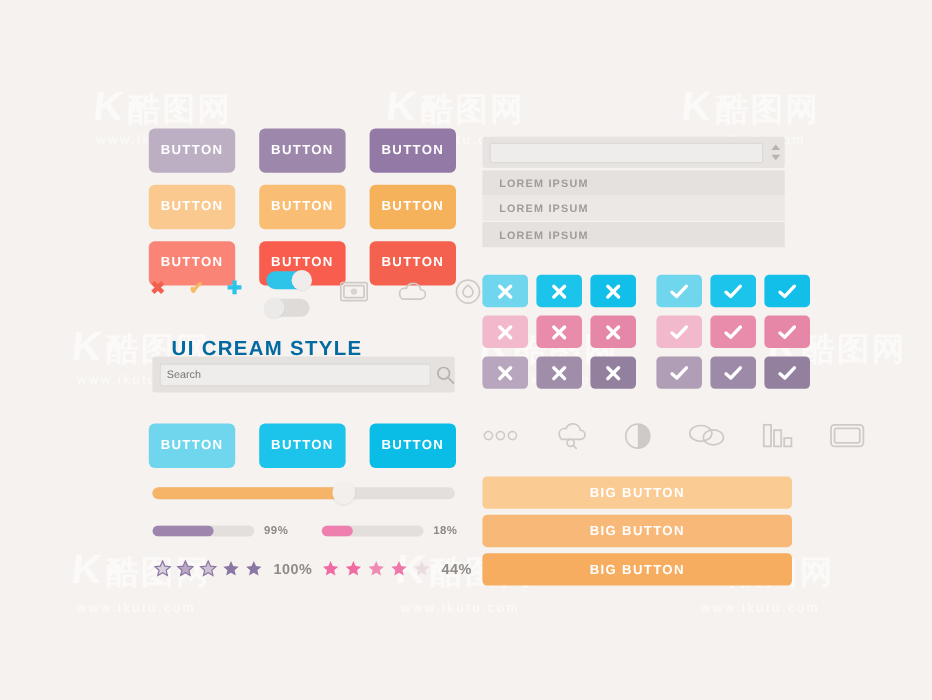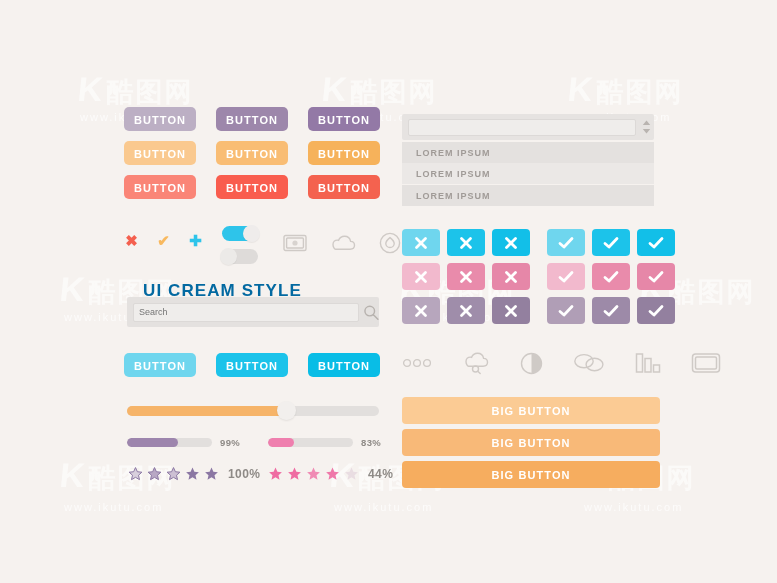--- a/index.html
+++ b/index.html
@@ -57,21 +57,21 @@
     border-radius: 5px;
     color: #ffffff;
     font-family: "Liberation Sans", sans-serif;
     font-size: 11px;
     font-weight: 700;
     letter-spacing: 1.1px;
     text-align: center;
     cursor: pointer;
     padding: 0;
   }
-  .btn-sm { width: 72px; height: 24px; line-height: 27px; }
+  .btn-sm { width: 72px; height: 37px; line-height: 27px; }
   .btn-slot { width: 92px; }
   .btn-slot:last-child { width: auto; }
 
   
   .mini-icons {
     position: absolute;
     left: 124px; top: 233px;
     display: flex;
     gap: 17px;
     align-items: center;
@@ -407,21 +407,21 @@
     <div class="prog-track">
       <div class="prog-fill" style="width:60%; background:#9d85ad"></div>
     </div>
     <span class="prog-label">99%</span>
   </div>
 
   <div class="prog-group" style="left:268px; top:437px;">
     <div class="prog-track">
       <div class="prog-fill" style="width:30%; background:#ef7fae"></div>
     </div>
-    <span class="prog-label">83%</span>
+    <span class="prog-label">18%</span>
   </div>
 
   <div class="stars-group" style="left:128px; top:466px;">
     <svg class="star" viewBox="0 0 24 24" fill="#d8cfdd" stroke="#8b77a3" stroke-width="1.6">
         <polygon points="12,2.5 15,9.2 22.2,9.9 16.8,14.8 18.4,21.8 12,18.1 5.6,21.8 7.2,14.8 1.8,9.9 9,9.2"></polygon>
       </svg>
     <svg class="star" viewBox="0 0 24 24" fill="#b8a8c4" stroke="#8b77a3" stroke-width="1.6">
         <polygon points="12,2.5 15,9.2 22.2,9.9 16.8,14.8 18.4,21.8 12,18.1 5.6,21.8 7.2,14.8 1.8,9.9 9,9.2"></polygon>
       </svg>
     <svg class="star" viewBox="0 0 24 24" fill="#cdc0d4" stroke="#8b77a3" stroke-width="1.6">

